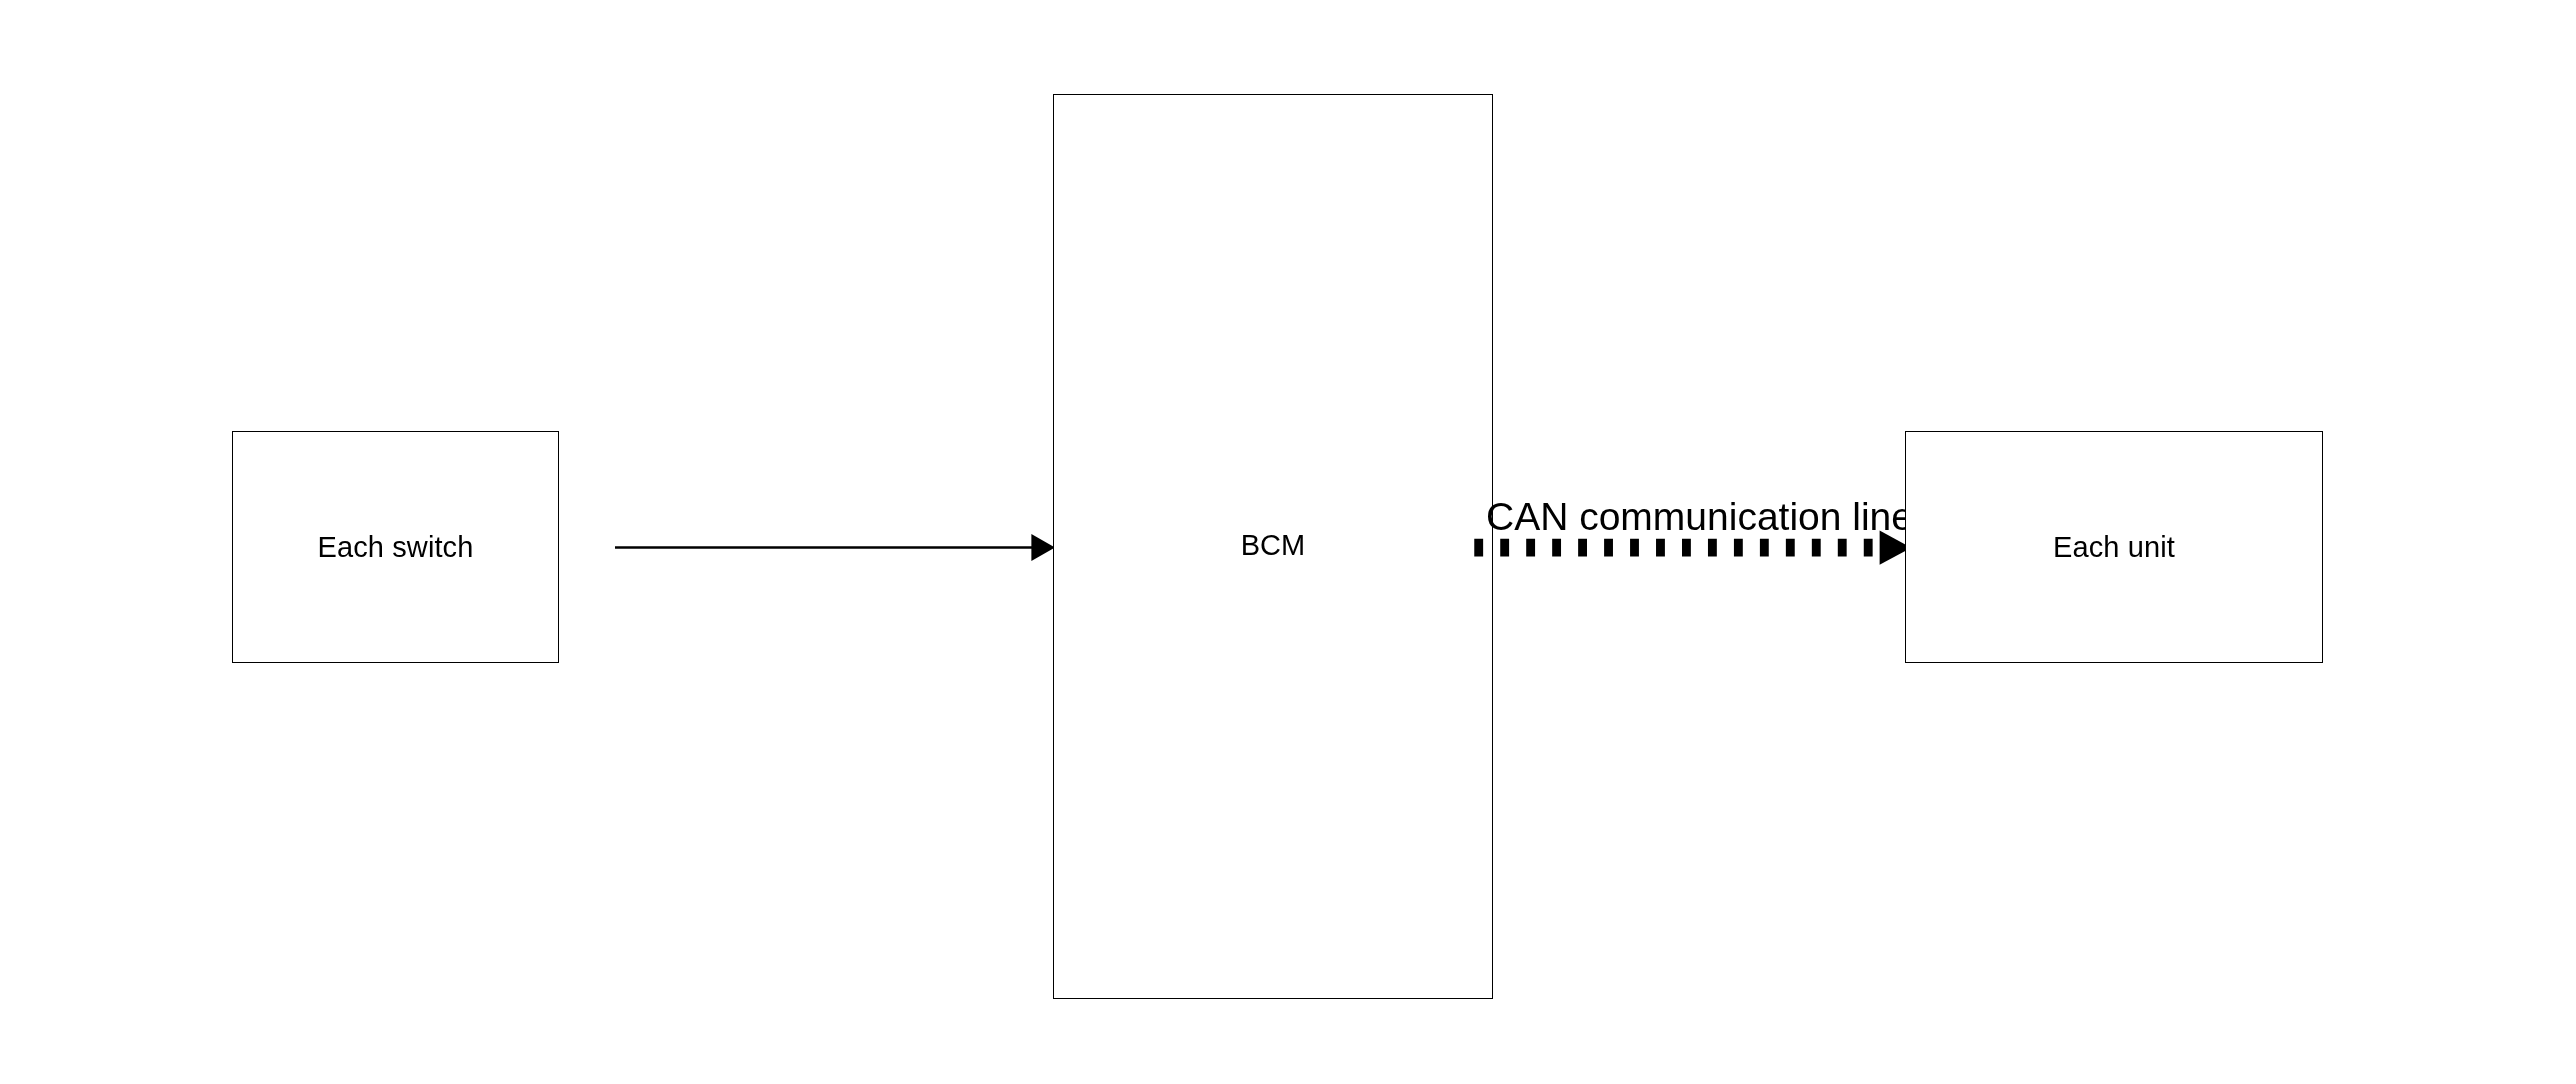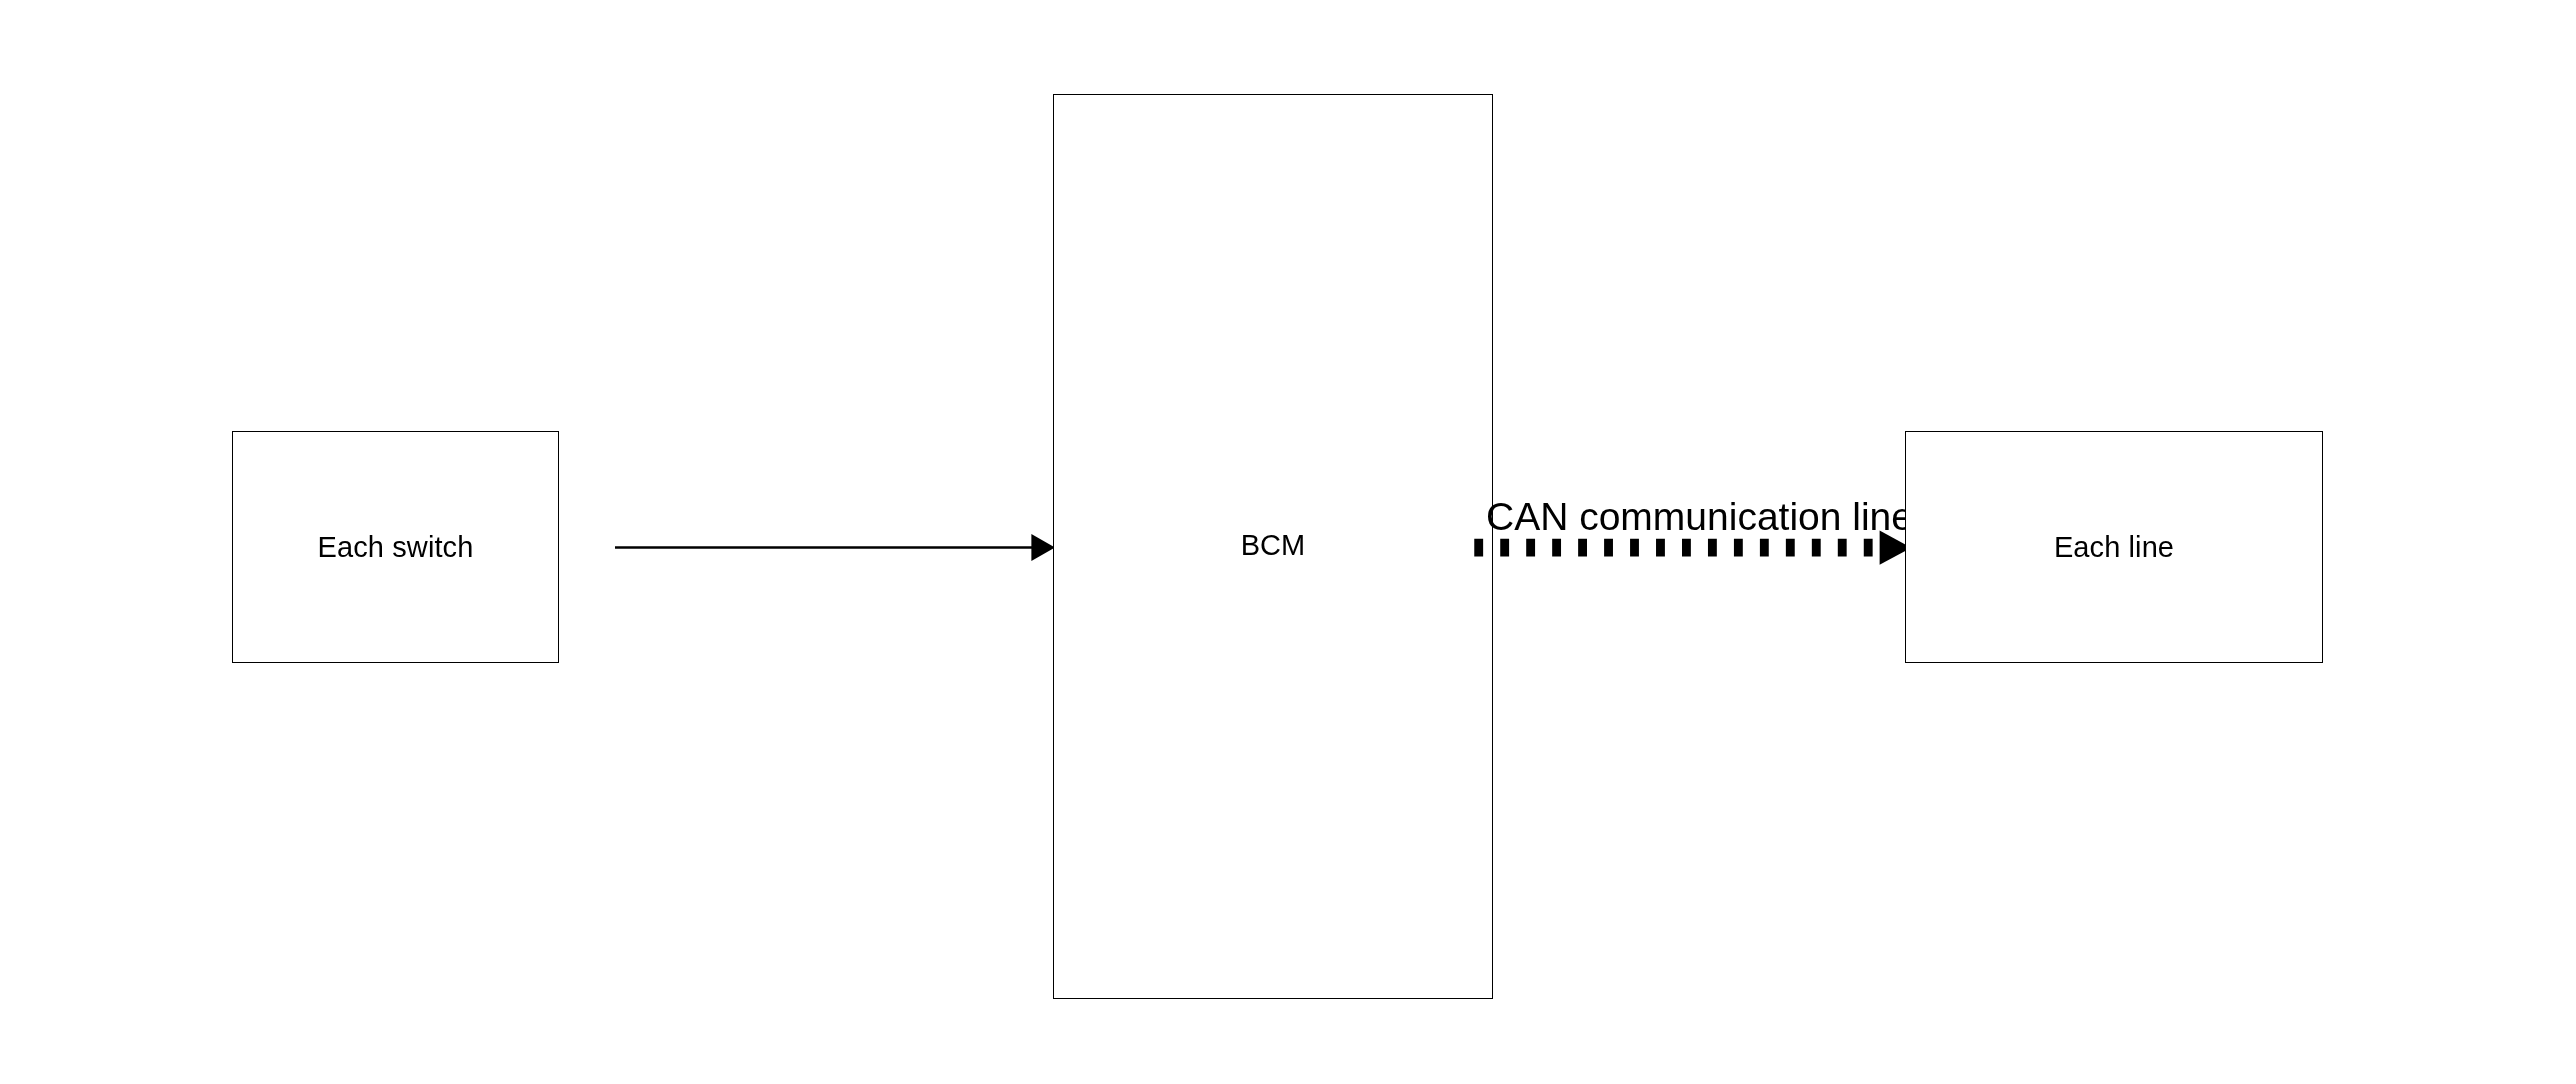--- a/index.html
+++ b/index.html
@@ -122,17 +122,17 @@
 
   <div id="arrow-can">
     <svg width="443" height="38" viewBox="0 0 694 60" xmlns="http://www.w3.org/2000/svg">
 
       <line x1="0" y1="31" x2="648" y2="31" stroke="#000000" stroke-width="28" stroke-dasharray="14 27" stroke-dashoffset="-4"></line>
       <polygon points="644,4 694,31 644,58" fill="#000000"></polygon>
     </svg>
   </div>
 
   <div class="block" id="box-each-unit">
-    <span class="block-label">Each line</span>
+    <span class="block-label">Each unit</span>
   </div>
 
 </div>
 
 
 </body></html>

